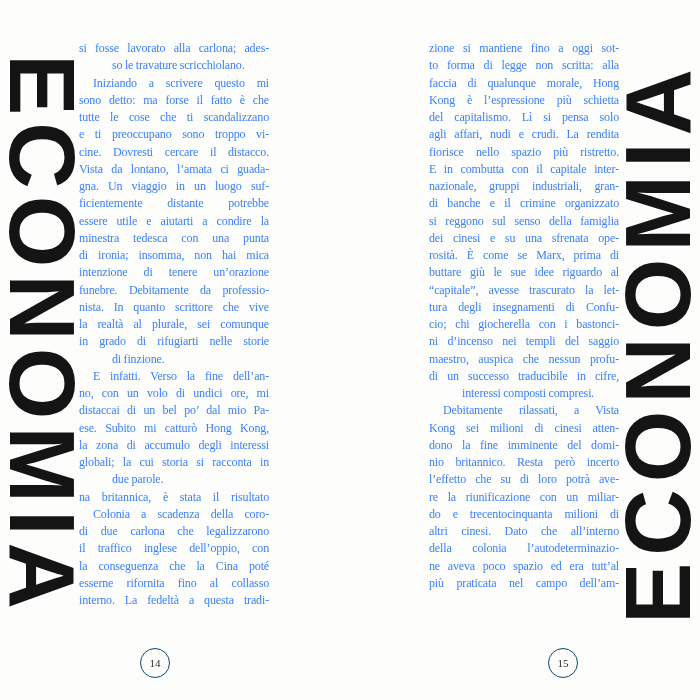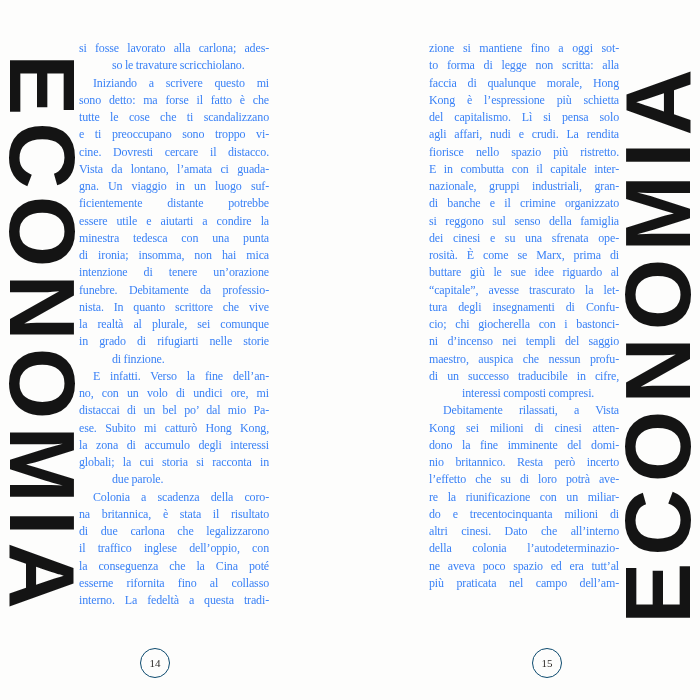--- a/index.html
+++ b/index.html
@@ -51,21 +51,21 @@
     top:648px;
     width:28px; height:28px;
     border:1px solid #0c4a6e;
     border-radius:50%;
     display:flex; align-items:center; justify-content:center;
     font-size:11px;
     color:#2e2b28;
     background:transparent;
   }
   #pn-left  { left:140px; }
-  #pn-right { left:532px;justify-content:center; }
+  #pn-right { left:548px;justify-content:center; }
 </style>
 </head>
 <body>
 
 <div id="title-left" class="vtitle">ECONOMIA</div>
 
 <div id="title-right" class="vtitle">ECONOMIA</div>
 
 <div id="col-left" class="col">
     <div class="line">si fosse lavorato alla carlona; ades-</div>
@@ -87,22 +87,22 @@
     <div class="line">la realtà al plurale, sei comunque</div>
     <div class="line">in grado di rifugiarti nelle storie</div>
     <div class="line no-just">di finzione.</div>
     <div class="line indent">E infatti. Verso la fine dell’an-</div>
     <div class="line">no, con un volo di undici ore, mi</div>
     <div class="line">distaccai di un bel po’ dal mio Pa-</div>
     <div class="line">ese. Subito mi catturò Hong Kong,</div>
     <div class="line">la zona di accumulo degli interessi</div>
     <div class="line">globali; la cui storia si racconta in</div>
     <div class="line no-just">due parole.</div>
+    <div class="line">na britannica, è stata il risultato</div>
     <div class="line indent">Colonia a scadenza della coro-</div>
-    <div class="line">na britannica, è stata il risultato</div>
     <div class="line">di due carlona che legalizzarono</div>
     <div class="line">il traffico inglese dell’oppio, con</div>
     <div class="line">la conseguenza che la Cina poté</div>
     <div class="line">esserne rifornita fino al collasso</div>
     <div class="line">interno. La fedeltà a questa tradi-</div>
   </div>
 
 <div id="col-right" class="col">
     <div class="line">zione si mantiene fino a oggi sot-</div>
     <div class="line">to forma di legge non scritta: alla</div>

